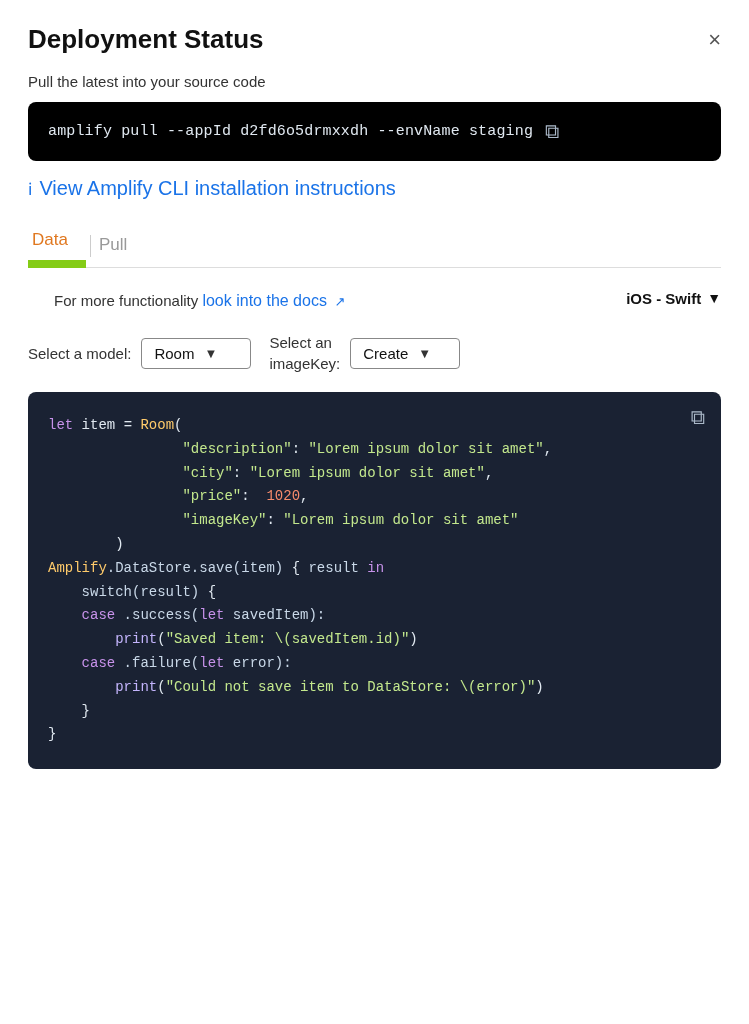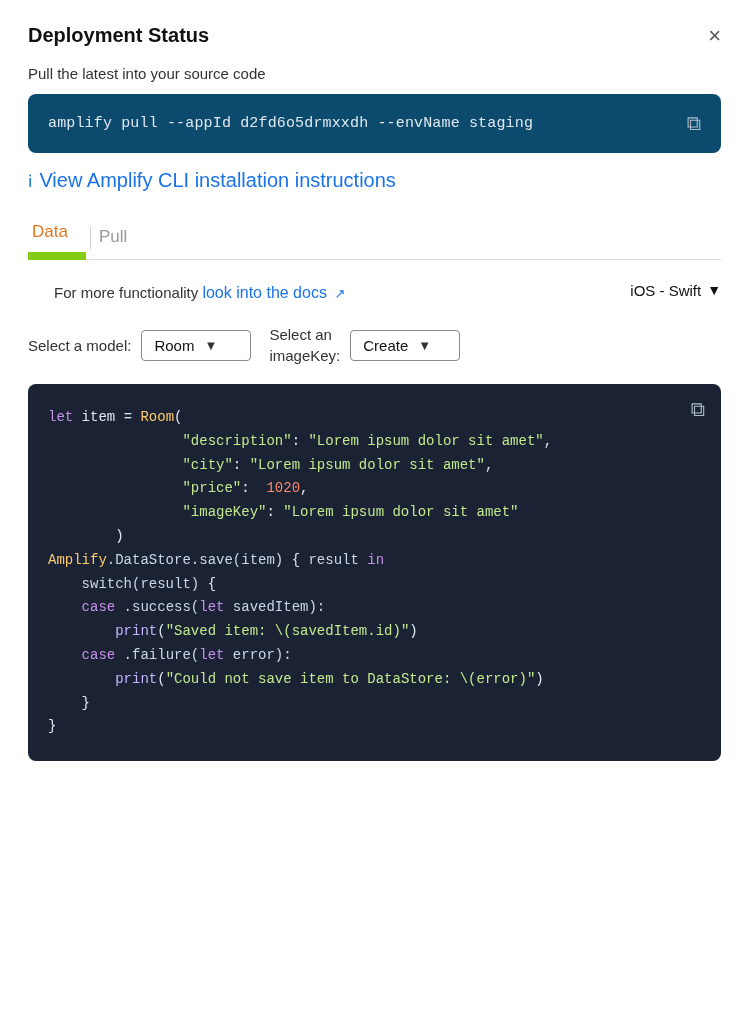--- a/index.html
+++ b/index.html
@@ -15,44 +15,44 @@
       min-height: 1024px;
       padding: 24px 28px 28px 28px;
     }
     .modal-header {
       display: flex;
       justify-content: space-between;
       align-items: center;
       margin-bottom: 18px;
     }
     .modal-title {
-      font-size: 20px;
+      font-size: 26px;
       font-weight: 700;
       color: #111;
     }
     .close-btn {
       background: none;
       border: none;
       font-size: 22px;
       cursor: pointer;
       color: #555;
       line-height: 1;
     }
     .pull-label {
       font-size: 15px;
       color: #333;
       margin-bottom: 12px;
     }
     .code-block-pull {
-      background: #0c4a6e;
+      background: #000000;
       border-radius: 8px;
       padding: 18px 20px;
       display: flex;
       align-items: center;
-      justify-content: space-between;
+      justify-content: flex-start;
       margin-bottom: 16px;
     }
     .code-block-pull code {
       font-family: 'Courier New', Courier, monospace;
       font-size: 15px;
       color: #e0e8f0;
       letter-spacing: 0.01em;
     }
     .copy-icon {
       color: #aab8c8;
@@ -124,21 +124,21 @@
     .external-icon {
       font-size: 13px;
       color: #1a73e8;
       margin-left: 3px;
     }
     .ios-swift-dropdown {
       display: flex;
       align-items: center;
       gap: 6px;
       font-size: 15px;
-      font-weight: 400;
+      font-weight: 700;
       color: #111;
       cursor: pointer;
       white-space: nowrap;
     }
     .ios-swift-dropdown .chevron {
       font-size: 14px;
     }
     .selectors-row {
       display: flex;
       align-items: center;

